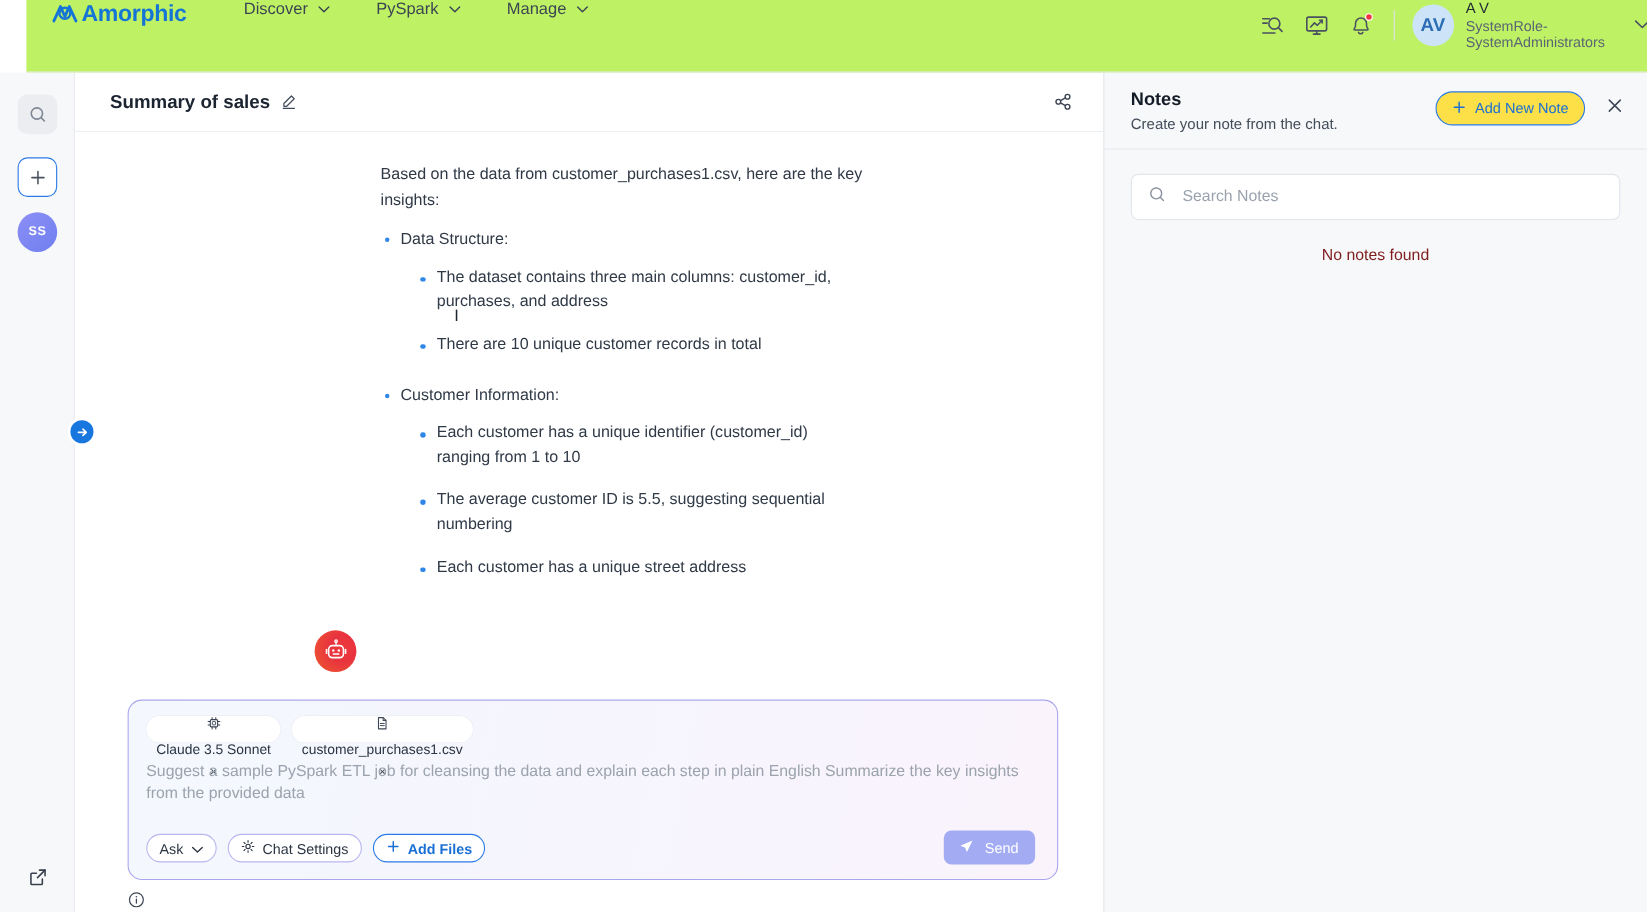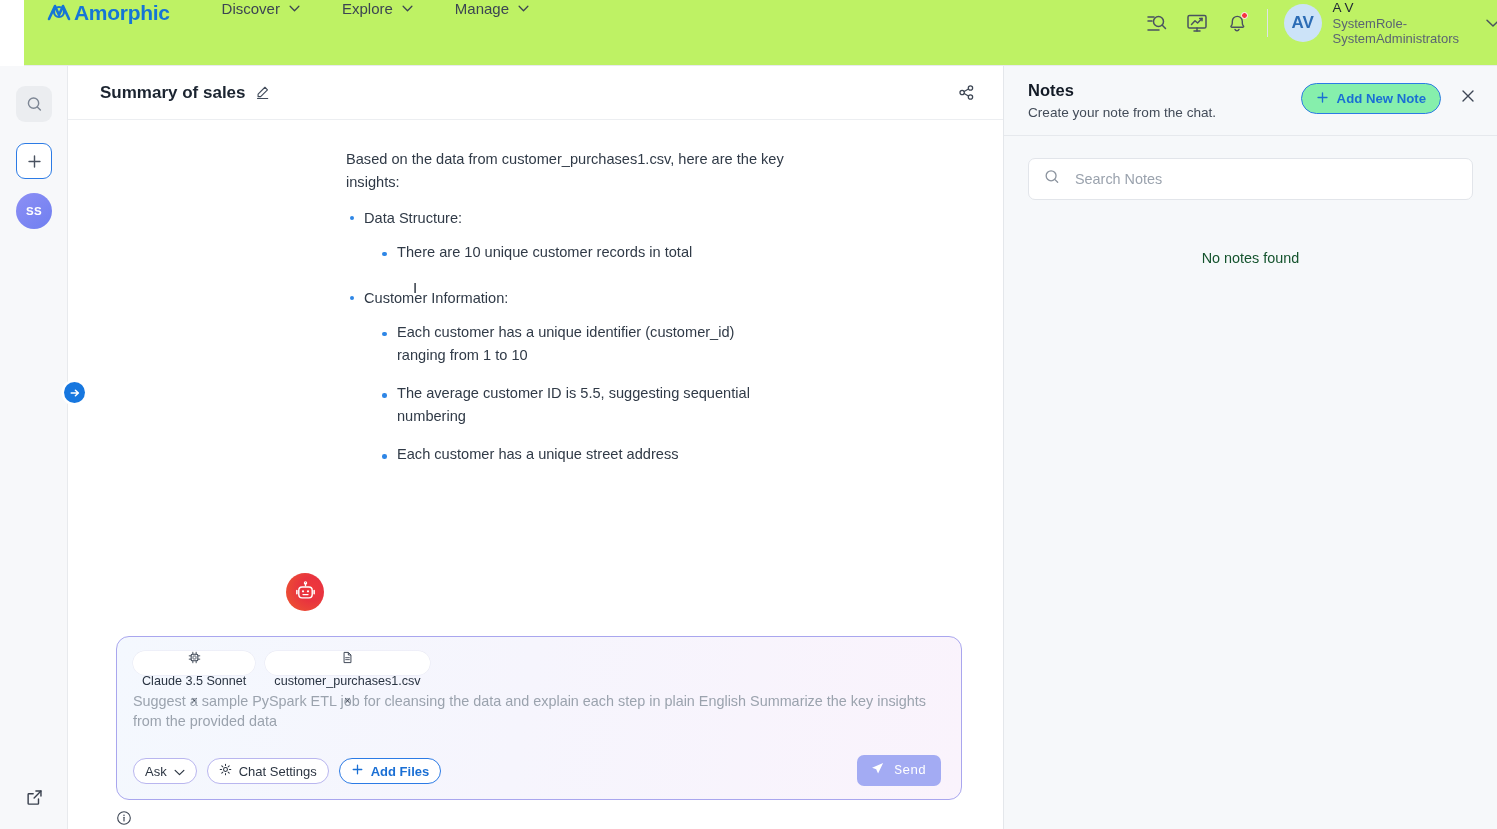--- a/index.html
+++ b/index.html
@@ -185,21 +185,21 @@
     border: 1px solid #b9b6ef; border-radius: 14px;
     background: #ffffff; font-size: 13px; color: #2c3542; cursor:pointer;text-align:center;
   }
   .pill.accent { border-color: #2c7be5; color: #1a6fd4; font-weight: 600; }
   .pill.accent .plus { color: #1a6fd4; font-size: 14px; }
   #send-btn {
     position:absolute; right: 20px; bottom: 13px;
     display:flex; align-items:center; gap: 9px;
     height: 31px; padding: 0 15px 0 13px;
     border-radius: 7px; background: #a3abf3; color: #ffffff;
-    font-size: 13.2px; cursor: pointer; font-family: Liberation Mono, monospace;
+    font-size: 13.2px; cursor: pointer;
   }
   #disclaimer {
     position:absolute; left: 116px; top: 810px;
     display:flex; align-items:center; gap: 9px;
     font-size: 13.6px; color: #3d4654;
   }
 
   
   #notes {
     position:absolute; top: 66px; left: 1003px;
@@ -210,41 +210,41 @@
     height: 70px; display:flex; align-items:flex-start;
     padding: 14px 18px 0 24px; border-bottom: 1px solid #e6e9ed;
   }
   #notes-title { font-size: 16.5px; font-weight: 700; color: #131b26; line-height: 20px; }
   #notes-sub { font-size: 13.6px; color: #434c59; margin-top: 5px; }
   #add-note-btn {
     margin-left:auto; margin-top: 3px;
     display:flex; align-items:center; gap: 8px;
     height: 31px; padding: 0 14px;
     border: 1px solid #2c7be5; border-radius: 16px;
-    background: #86efac; color:#1a6fd4; font-size: 13.2px; font-weight: 700;
+    background: #fde047; color:#1a6fd4; font-size: 13.2px; font-weight: 400;
     cursor:pointer;
   }
   #notes-close {
     margin-left: 16px; margin-top: 5px; cursor:pointer; color:#3d4654;
     display:inline-flex; padding: 3px;
   }
   #notes-search {
     margin: 22px 24px 0 24px; height: 42px;
     background: #ffffff; border: 1px solid #e2e5ea; border-radius: 7px;
     display:flex; align-items:center; padding: 0 14px; gap: 12px;
   }
   #notes-search input {
     border: none; outline: none; background: transparent;
     font-size: 14.4px; color: #2a3442; width: 100%;
     font-family: "Liberation Sans", sans-serif;
   }
   #notes-search input::placeholder { color: #9aa2ad; }
   #notes-empty {
-    margin-top: 50px; text-align:center;
-    font-size: 14.4px; color: #14532d;
+    margin-top: 24px; text-align:center;
+    font-size: 14.4px; color: #7f1d1d;
   }
 </style>
 </head>
 <body>
 
 <div id="topnav">
 
   <div id="brand">
     <span>
       <svg class="logo-mark" viewBox="0 0 26 26" fill="none">
@@ -258,21 +258,21 @@
   <div class="nav-group">
     <div class="nav-item">
       <span>Discover</span>
       <span>
         <svg class="chev" viewBox="0 0 12 8">
             <path d="M1 1.5 L6 6.5 L11 1.5" stroke="#3c4552" stroke-width="1.5" fill="none" stroke-linecap="round" stroke-linejoin="round"></path>
           </svg>
       </span>
     </div>
     <div class="nav-item">
-      <span>Explore</span>
+      <span>PySpark</span>
       <span>
         <svg class="chev" viewBox="0 0 12 8">
             <path d="M1 1.5 L6 6.5 L11 1.5" stroke="#3c4552" stroke-width="1.5" fill="none" stroke-linecap="round" stroke-linejoin="round"></path>
           </svg>
       </span>
     </div>
     <div class="nav-item">
       <span>Manage</span>
       <span>
         <svg class="chev" viewBox="0 0 12 8">
@@ -397,20 +397,21 @@
     </div>
 
     <div id="msg-body">
       <p id="msg-intro">Based on the data from customer_purchases1.csv, here are the key insights:</p>
 
       <ul class="lvl1">
         <li>
           <span class="grp-heading li-text">Data Structure:</span>
           <div class="grp-block">
             <ul class="lvl2">
+              <li><span>The dataset contains three main columns: customer_id, purchases, and address</span></li>
               <li><span>There are 10 unique customer records in total</span></li>
             </ul>
           </div>
         </li>
 
         <li style="margin-top:22px;">
           <span class="grp-heading li-text">Customer Information:</span>
           <div class="grp-block">
             <ul class="lvl2">
               <li><span>Each customer has a unique identifier (customer_id) ranging from 1 to 10</span></li>

